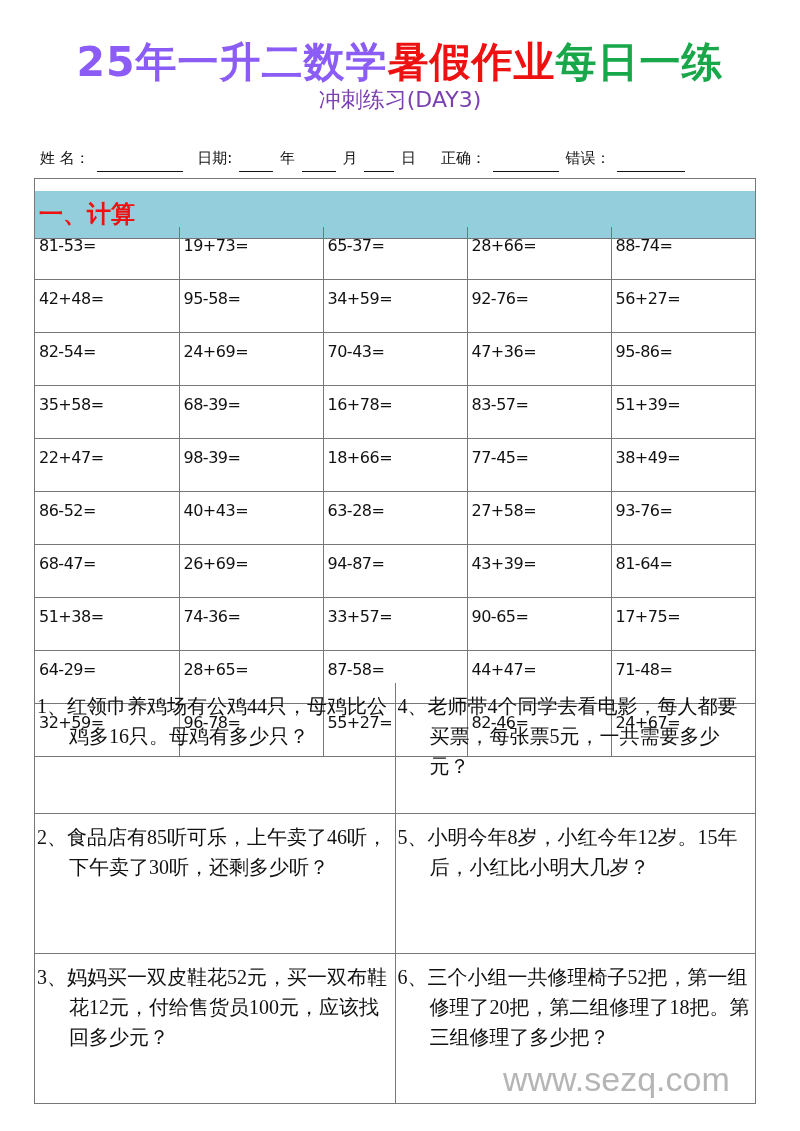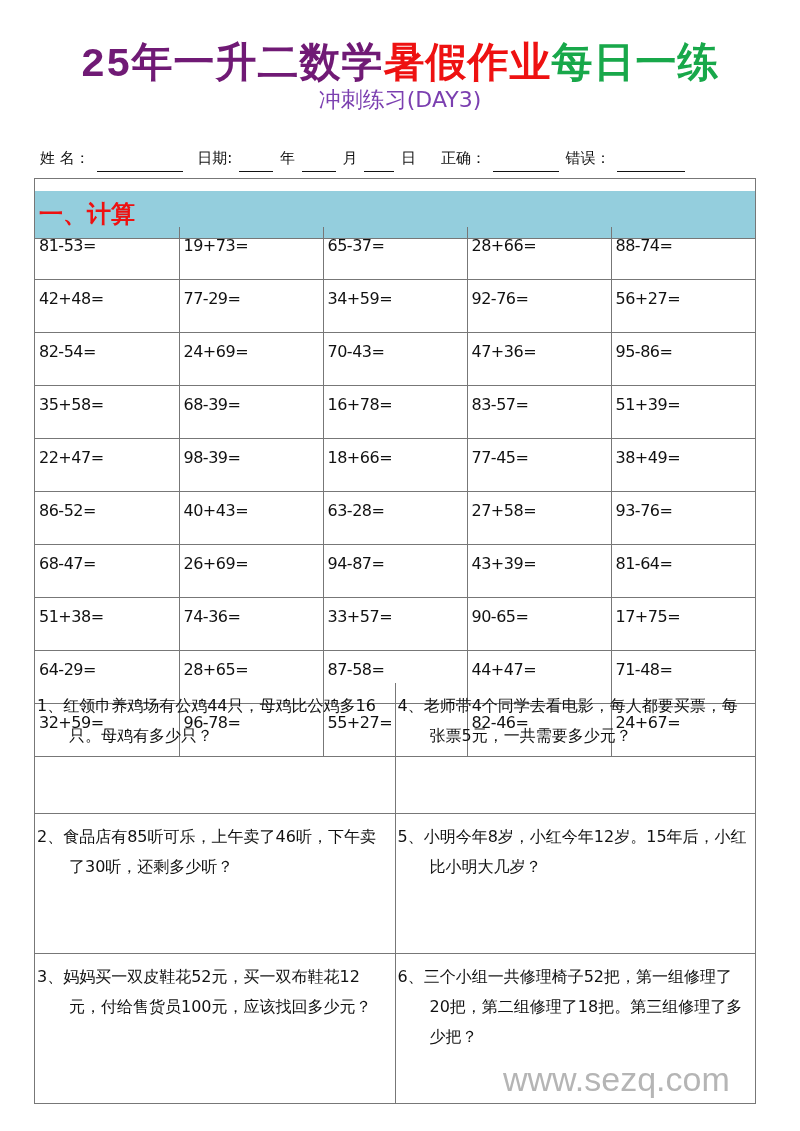--- a/index.html
+++ b/index.html
@@ -1,21 +1,21 @@
 <!DOCTYPE html>
 <html><head>
   <meta charset="utf-8">
   <style>
     html, body { margin:0; padding:0; background:#ffffff; }
     body { width:800px; height:1131px; position:relative; overflow:hidden;
            font-family:"DejaVu Sans", "Liberation Sans", sans-serif; color:#111; }
 
     .title { position:absolute; left:0; top:34px; width:800px; text-align:center;
              font-size:41px; font-weight:bold; letter-spacing:1px; line-height:56px; white-space:nowrap; }
-    .title .c-black { color:#701a75;font-family:Liberation Mono, monospace; }
+    .title .c-black { color:#8b5cf6; }
     .title .c-red { color:#ee1111;margin-top:28px; }
     .title .c-green { color:#18a84a; }
 
     .subtitle { position:absolute; left:0; top:85px; width:800px; text-align:center;
                 font-size:22px; color:#7b3fb0; line-height:30px; }
 
     .info { position:absolute; left:40px; top:144px; width:720px; height:28px;
             font-size:15px; line-height:28px; white-space:nowrap; }
     .info span { display:inline-block; vertical-align:bottom; }
     .blank { border-bottom:1px solid #111; height:18px; margin:0 2px; }
@@ -31,21 +31,21 @@
                  border-collapse:collapse; table-layout:fixed; }
     .calc-grid td { border:1px solid #777; height:36px; padding:0 0 16px 4px;
                     font-size:16px; letter-spacing:-0.5px; white-space:nowrap; }
     .calc-grid tr:first-child td { border-top:none; }
     .calc-grid td:first-child { border-left:none; }
     .calc-grid td:last-child { border-right:none; }
 
     .wp-grid { position:absolute; left:0; top:504px; width:100%; height:420px;
                border-collapse:collapse; table-layout:fixed; }
     .wp-grid td { border:1px solid #777; vertical-align:top; padding:8px 4px 0 2px;
-                  font-size:16px; line-height:30px; }
+                  font-size:20px; line-height:30px;font-family:Liberation Serif, serif; }
     .wp-grid tr:first-child td { border-top:none; }
     .wp-grid tr:last-child td { border-bottom:none; }
     .wp-grid td:first-child { border-left:none; }
     .wp-grid td:last-child { border-right:none; }
     .wp { padding-left:32px; text-indent:-32px; }
 
     .watermark { position:absolute; left:503px; top:1060px; font-size:34px; color:#b5b5b5;
                  font-family:"Liberation Sans", sans-serif; letter-spacing:0px;text-align:center; }
   </style>
 </head>
@@ -80,21 +80,21 @@
     <tbody id="calc-body">
         <tr>
           <td>81-53=</td>
           <td>19+73=</td>
           <td>65-37=</td>
           <td>28+66=</td>
           <td>88-74=</td>
         </tr>
         <tr>
           <td>42+48=</td>
-          <td>77-29=</td>
+          <td>95-58=</td>
           <td>34+59=</td>
           <td>92-76=</td>
           <td>56+27=</td>
         </tr>
         <tr>
           <td>82-54=</td>
           <td>24+69=</td>
           <td>70-43=</td>
           <td>47+36=</td>
           <td>95-86=</td>

